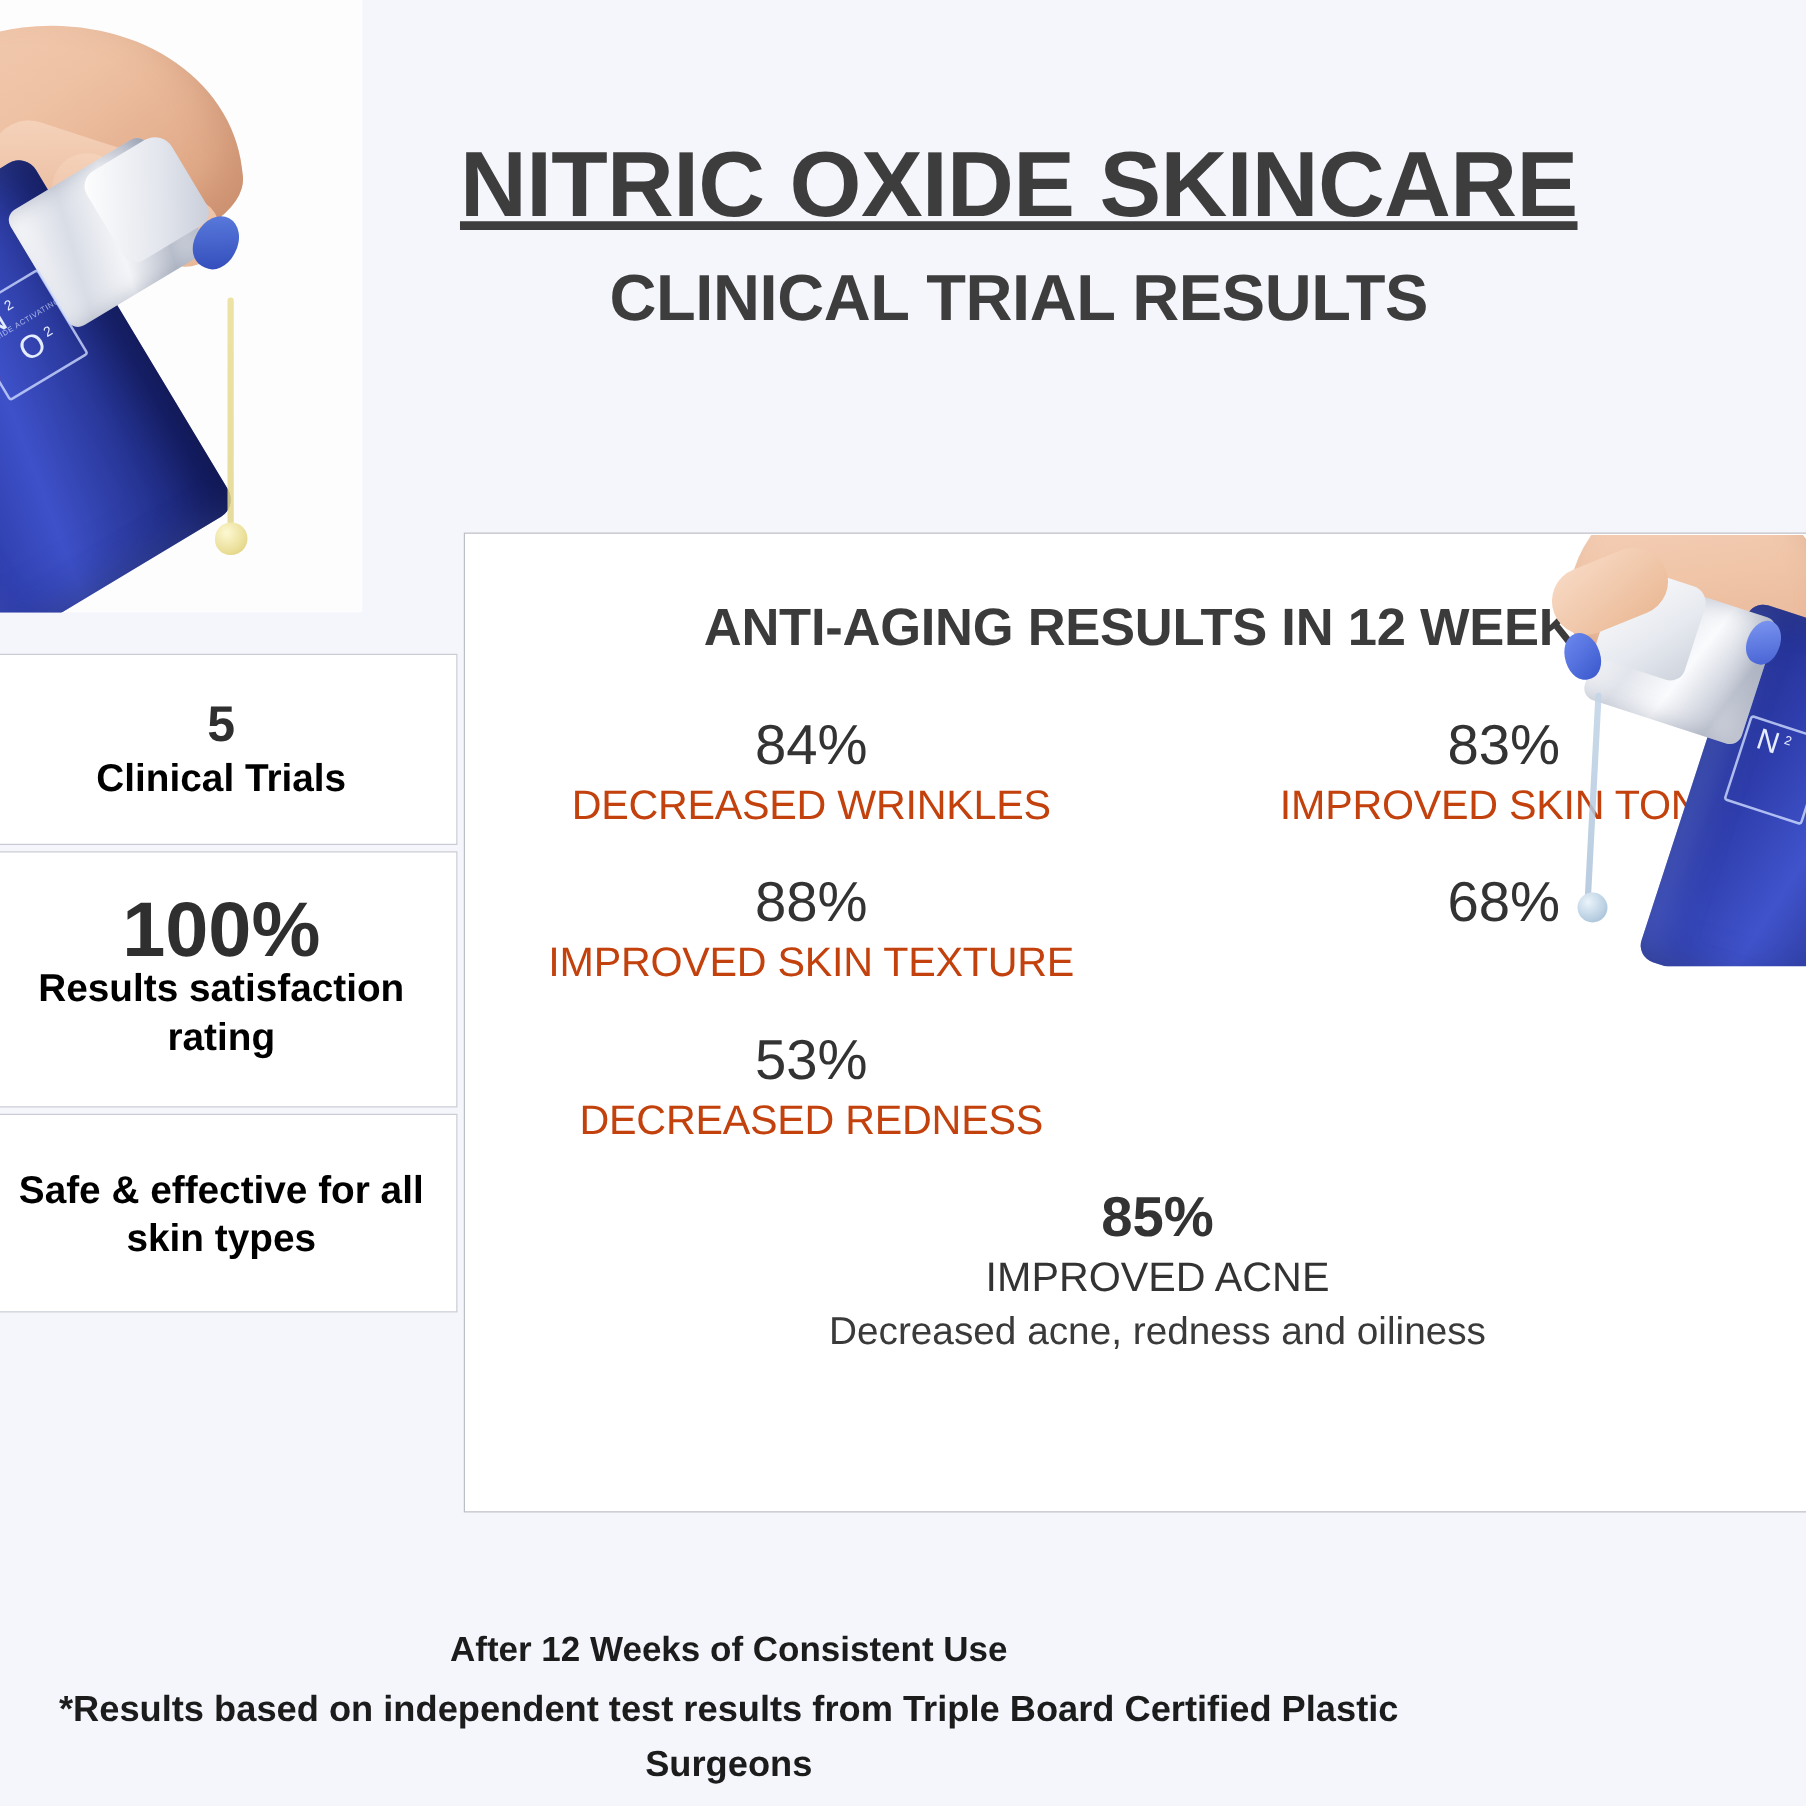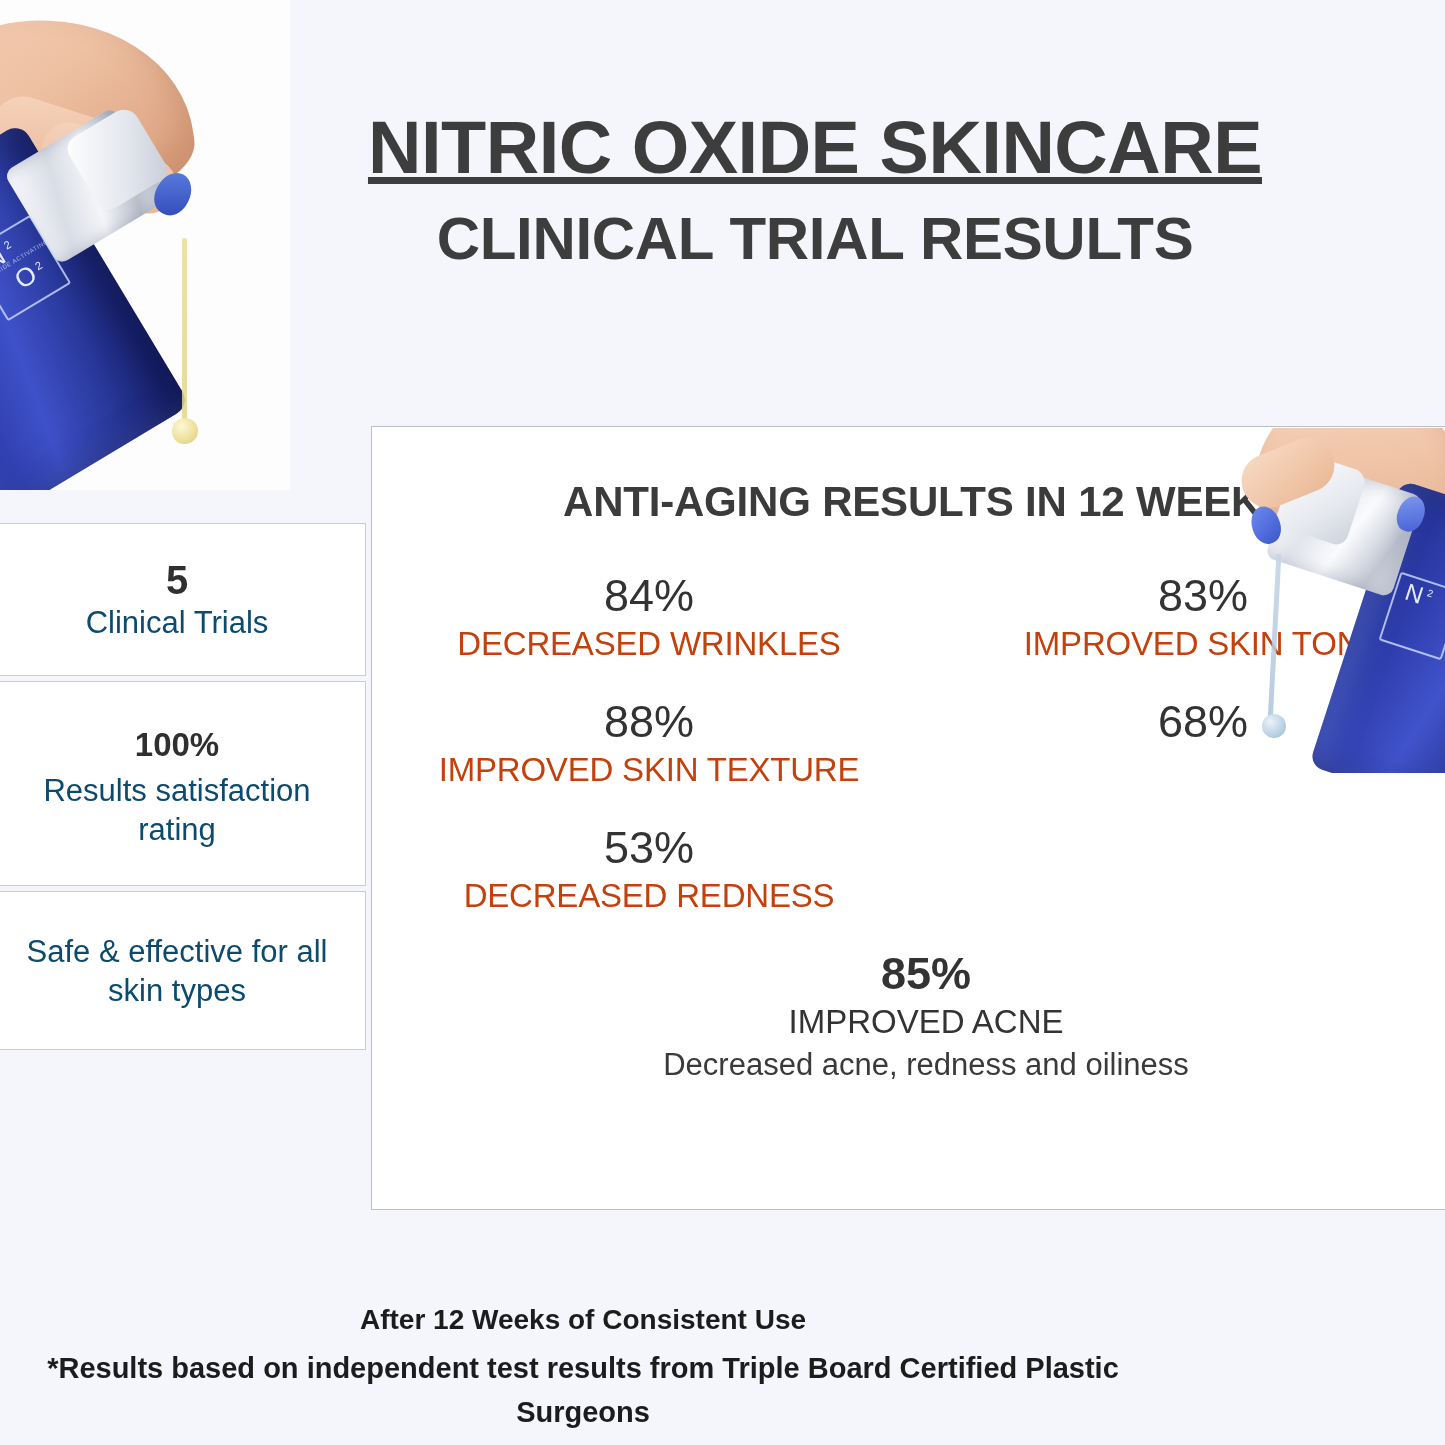--- a/index.html
+++ b/index.html
@@ -149,21 +149,21 @@
   .title-main {
     font-size: 74px;
     font-weight: bold;
     color: #3d3d3d;
     letter-spacing: -0.5px;
     line-height: 86px;
     white-space: nowrap;
     text-decoration: underline;
   }
   .title-sub {
-    font-size: 60px;
+    font-size: 52px;
     font-weight: bold;
     color: #3d3d3d;
     letter-spacing: -0.3px;
     line-height: 84px;
     margin-top: 6px;
     white-space: nowrap;
   }
 
   
   .sidebar {
@@ -187,25 +187,25 @@
   .sb-1 { height: 153px; }
   .sb-2 { height: 205px; }
   .sb-3 { height: 159px; }
 
   .stat-value {
     font-size: 40px;
     font-weight: bold;
     color: #2f2f2f;
     line-height: 46px;
   }
-  .stat-value.big { font-size: 33px; line-height: 52px; }
+  .stat-value.big { font-size: 62px; line-height: 52px; }
   .stat-label {
     font-size: 31px;
-    font-weight: 400;
-    color: #0c4a6e;
+    font-weight: 700;
+    color: #000000;
     line-height: 39px;
   }
 
   
   .results-panel {
     position: absolute;
     left: 371px;
     top: 426px;
     width: 1110px;
     height: 784px;

